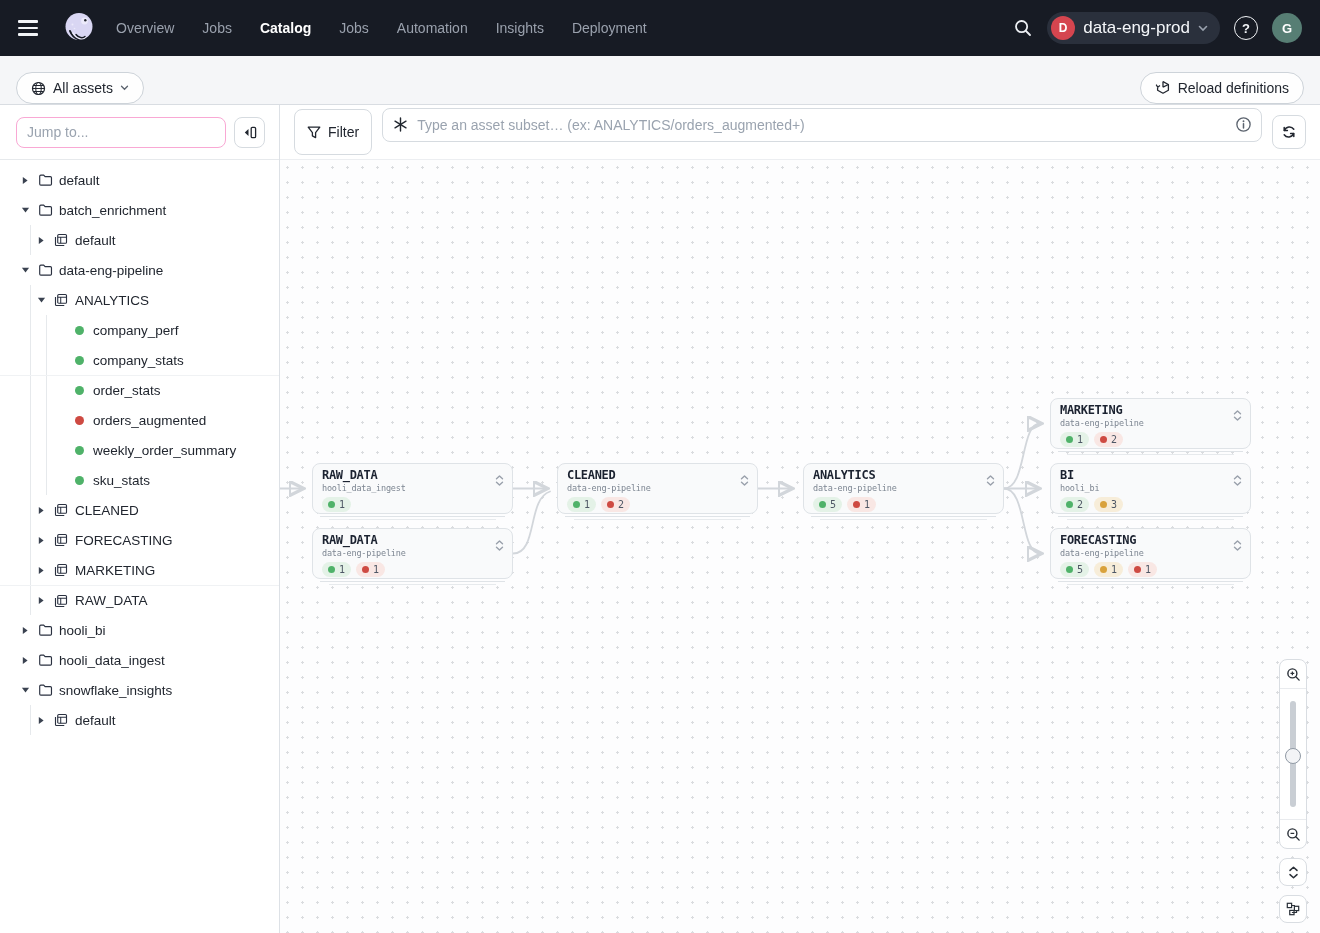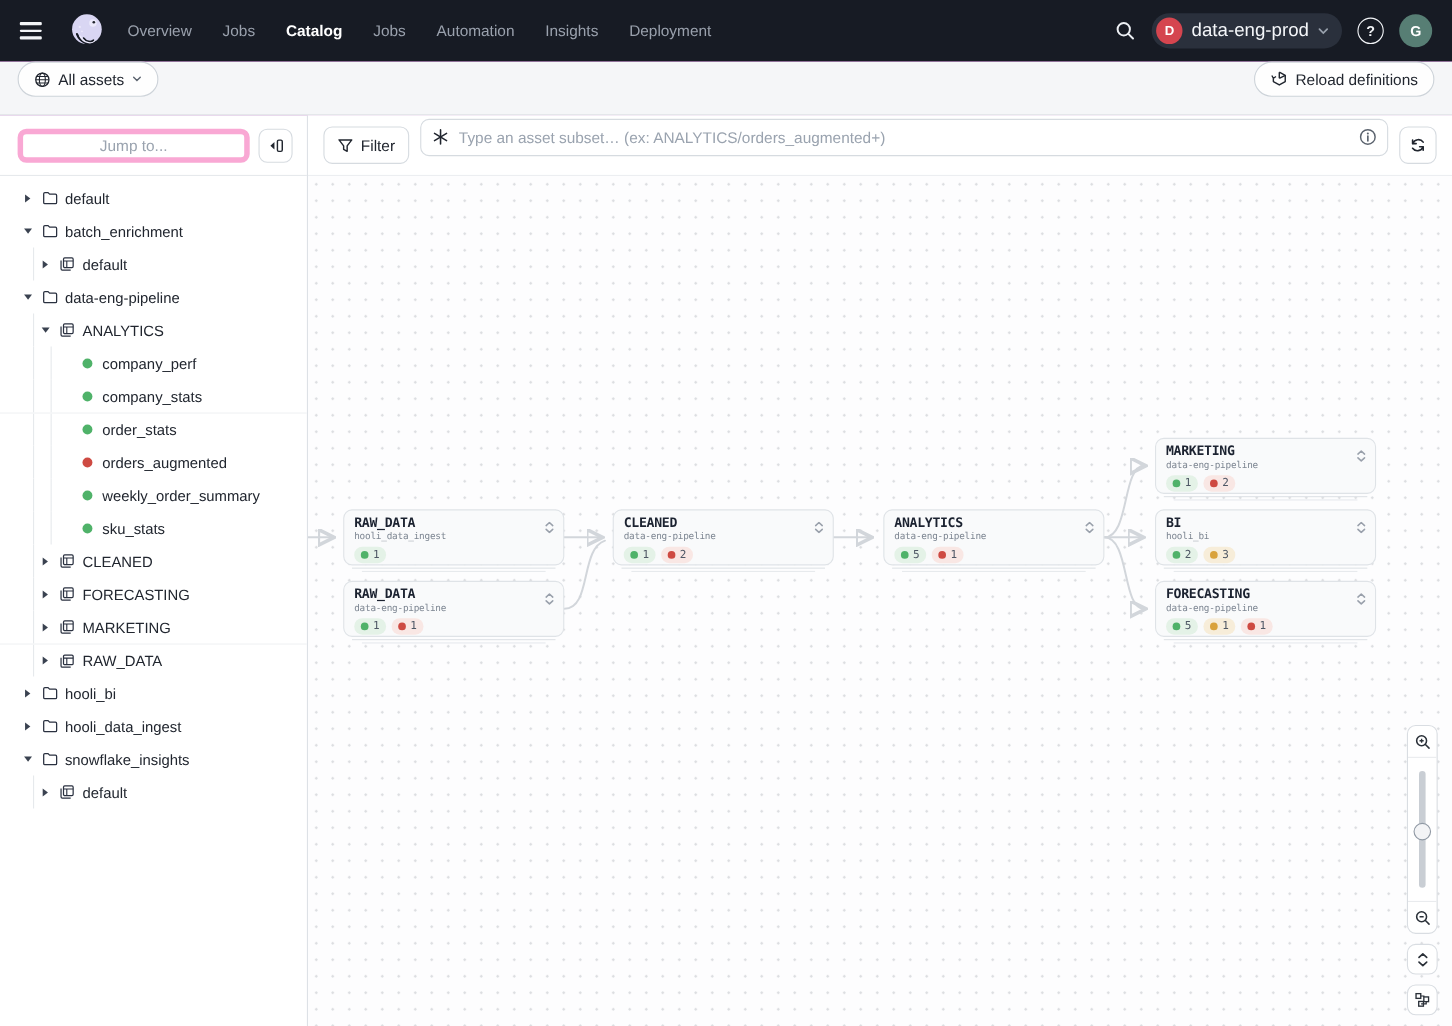--- a/index.html
+++ b/index.html
@@ -18,48 +18,48 @@
   .nav-item.active { color:#FFFFFF; font-weight:700;text-align:right; }
   .topnav-right { margin-left:auto; display:flex; align-items:center; gap:14px; }
   .icon-btn { background:none; border:none; cursor:pointer; display:flex; align-items:center; justify-content:center; }
   .deploy-pill { height:32px; background:#2A303C; border-radius:16px; display:flex; align-items:center; gap:8px; padding:0 12px 0 4px; cursor:pointer; }
   .deploy-avatar { width:24px; height:24px; border-radius:50%; background:#D5454F; color:#fff; font-size:12px; font-weight:700; display:flex; align-items:center; justify-content:center; }
   .deploy-name { color:#F4F6F9; font-size:17px; }
   .help-circle { width:24px; height:24px; border:1.8px solid #F2F4F7; border-radius:50%; color:#F2F4F7; font-size:13px; font-weight:700; display:flex; align-items:center; justify-content:center; }
   .user-avatar { width:30px; height:30px; border-radius:50%; background:#577E74; color:#FFF; font-size:13px; font-weight:700; display:flex; align-items:center; justify-content:center; cursor:pointer; }
 
   
-  .subheader { height:49px; background:#F5F6F8; border-bottom:1px solid #D9DDE2; display:flex; align-items:flex-start; padding:0 16px; }
+  .subheader { height:49px; background:#F5F6F8; border-bottom:1px solid #D9DDE2; display:flex; align-items:flex-end; padding:0 16px; }
   .pill-btn { height:32px; background:#FEFEFE; border:1px solid #CDD3D9; border-radius:16px; display:flex; align-items:center; gap:7px; padding:0 14px; font-size:14px; color:#21262F; cursor:pointer; font-family:inherit; }
   .reload-btn { margin-left:auto; }
 
   
   .content { display:flex; height:828px; }
 
   
   .sidebar { width:280px; background:#fff; border-right:1px solid #DDE1E6; display:flex; flex-direction:column; }
   .sidebar-top { height:55px; border-bottom:1px solid #E6E9EC; display:flex; align-items:center; gap:8px; padding:0 14px 0 16px; }
-  .jump-input { flex:1; height:31px; border:5px solid #f9a8d4; border-radius:8px; padding:0 10px; font-size:14px; color:#21262F; font-family:inherit; outline:none; background:#fff;text-align:center; }
+  .jump-input { flex:1; height:31px; border:1px solid #f9a8d4; border-radius:8px; padding:0 10px; font-size:14px; color:#21262F; font-family:inherit; outline:none; background:#fff; }
   .jump-input::placeholder { color:#9AA3AF; }
   .sq-btn { width:31px; height:31px; border:1px solid #D6DBE0; border-radius:8px; background:#fff; display:flex; align-items:center; justify-content:center; cursor:pointer; flex:0 0 auto; }
   .tree { flex:1; overflow:hidden; padding-top:5px; }
   .trow { height:30px; display:flex; align-items:center; cursor:pointer; background-repeat:no-repeat; }
   .trow .caret-slot { width:14px; display:flex; align-items:center; justify-content:center; flex:0 0 auto; }
   .trow .ticon { width:18px; display:flex; align-items:center; justify-content:center; margin:0 5px 0 4px; flex:0 0 auto; }
   .trow .tlabel { font-size:13.5px; color:#21262F; white-space:nowrap; }
   .trow.d0 { padding-left:18px; }
   .trow.d1 { padding-left:34px; background-image:linear-gradient(#E6E9EC,#E6E9EC); background-size:1px 100%; background-position:30px 0; }
   .trow.d2 { padding-left:52px; background-image:linear-gradient(#E6E9EC,#E6E9EC),linear-gradient(#E6E9EC,#E6E9EC); background-size:1px 100%,1px 100%; background-position:30px 0,46px 0; }
   .trow.sep { border-top:1px solid #F0F2F4; }
   .status-dot { width:9px; height:9px; border-radius:50%; }
 
   
   .graph { flex:1; position:relative; background:#fff; display:flex; flex-direction:column; }
   .gtoolbar { height:55px; display:flex; align-items:center; gap:10px; padding:0 14px; background:#fff; border-bottom:1px solid #ECEEF1; }
-  .tool-btn { height:34px; border:1px solid #D6DBE0; border-radius:8px; background:#fff; display:flex; align-items:center; gap:7px; padding:0 12px; font-size:14px; color:#21262F; cursor:pointer; font-family:inherit; }
+  .tool-btn { height:46px; border:1px solid #D6DBE0; border-radius:8px; background:#fff; display:flex; align-items:center; gap:7px; padding:0 12px; font-size:14px; color:#21262F; cursor:pointer; font-family:inherit; }
   .subset-wrap { flex:1; position:relative; height:48px; }
   .subset-input { width:100%; height:34px; border:1px solid #D6DBE0; border-radius:8px; padding:0 34px 0 34px; font-size:14px; color:#21262F; font-family:inherit; outline:none; background:#fff; }
   .subset-input::placeholder { color:#9AA3AF; }
   .subset-icon-left { position:absolute; left:10px; top:8px; }
   .subset-icon-right { position:absolute; right:10px; top:8px; }
   .refresh-btn { width:34px; height:34px; padding:0; justify-content:center; }
   .mat-btn { height:34px; background:#1C212D; border-radius:8px; display:flex; align-items:stretch; color:#fff; overflow:hidden; }
   .mat-main { display:flex; align-items:center; gap:8px; padding:0 13px; font-size:14px; cursor:pointer; white-space:nowrap; }
   .mat-divider { width:1px; background:rgba(255,255,255,0.22); margin:6px 0; }
   .mat-caret { width:28px; display:flex; align-items:center; justify-content:center; cursor:pointer; }

